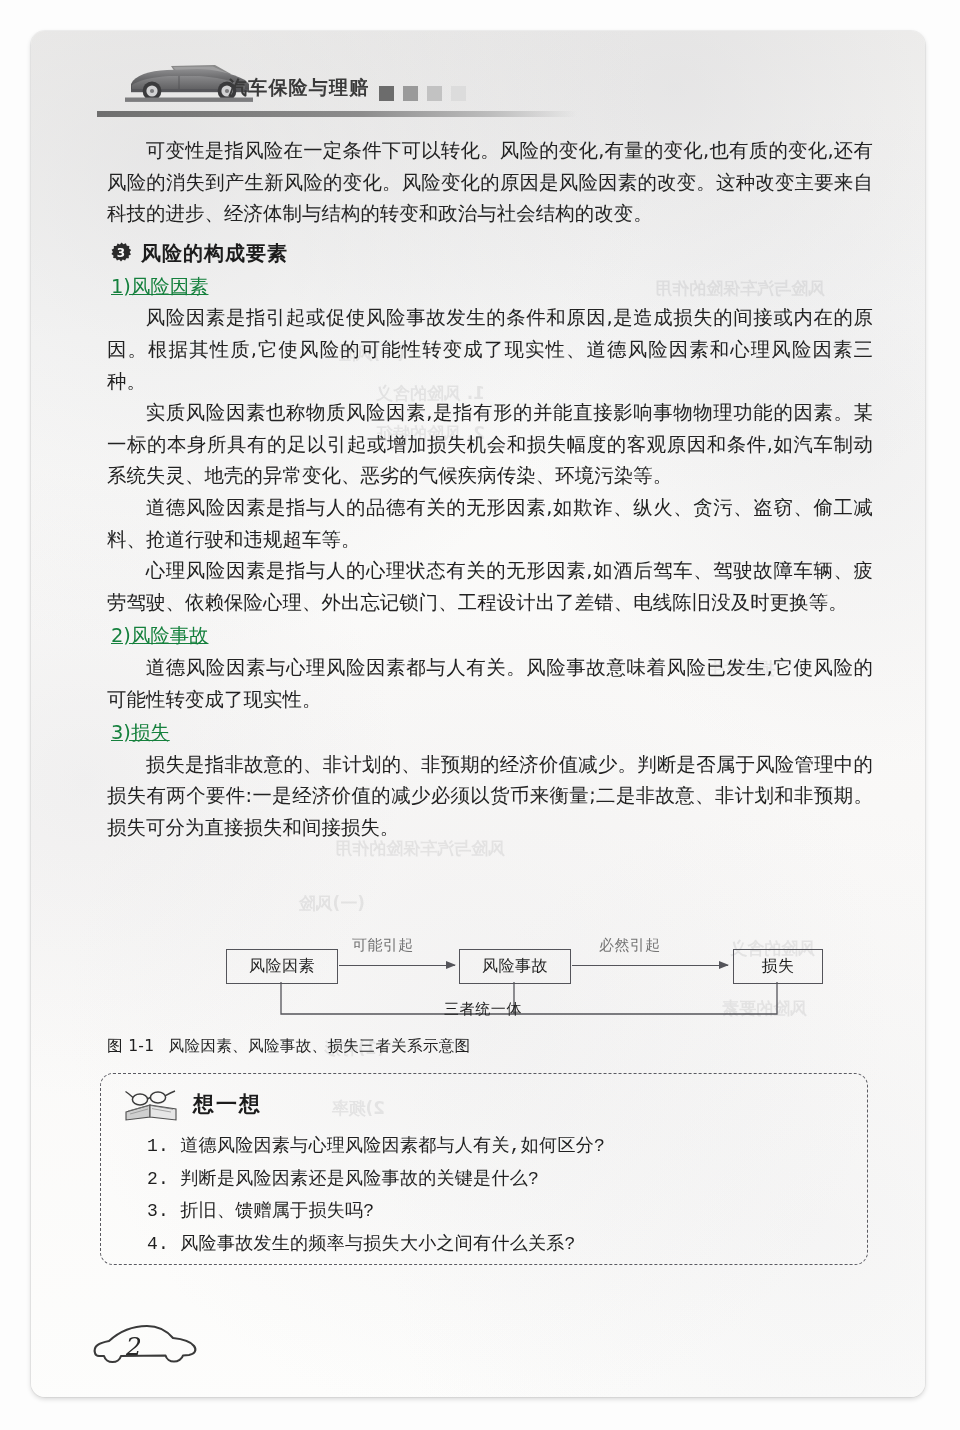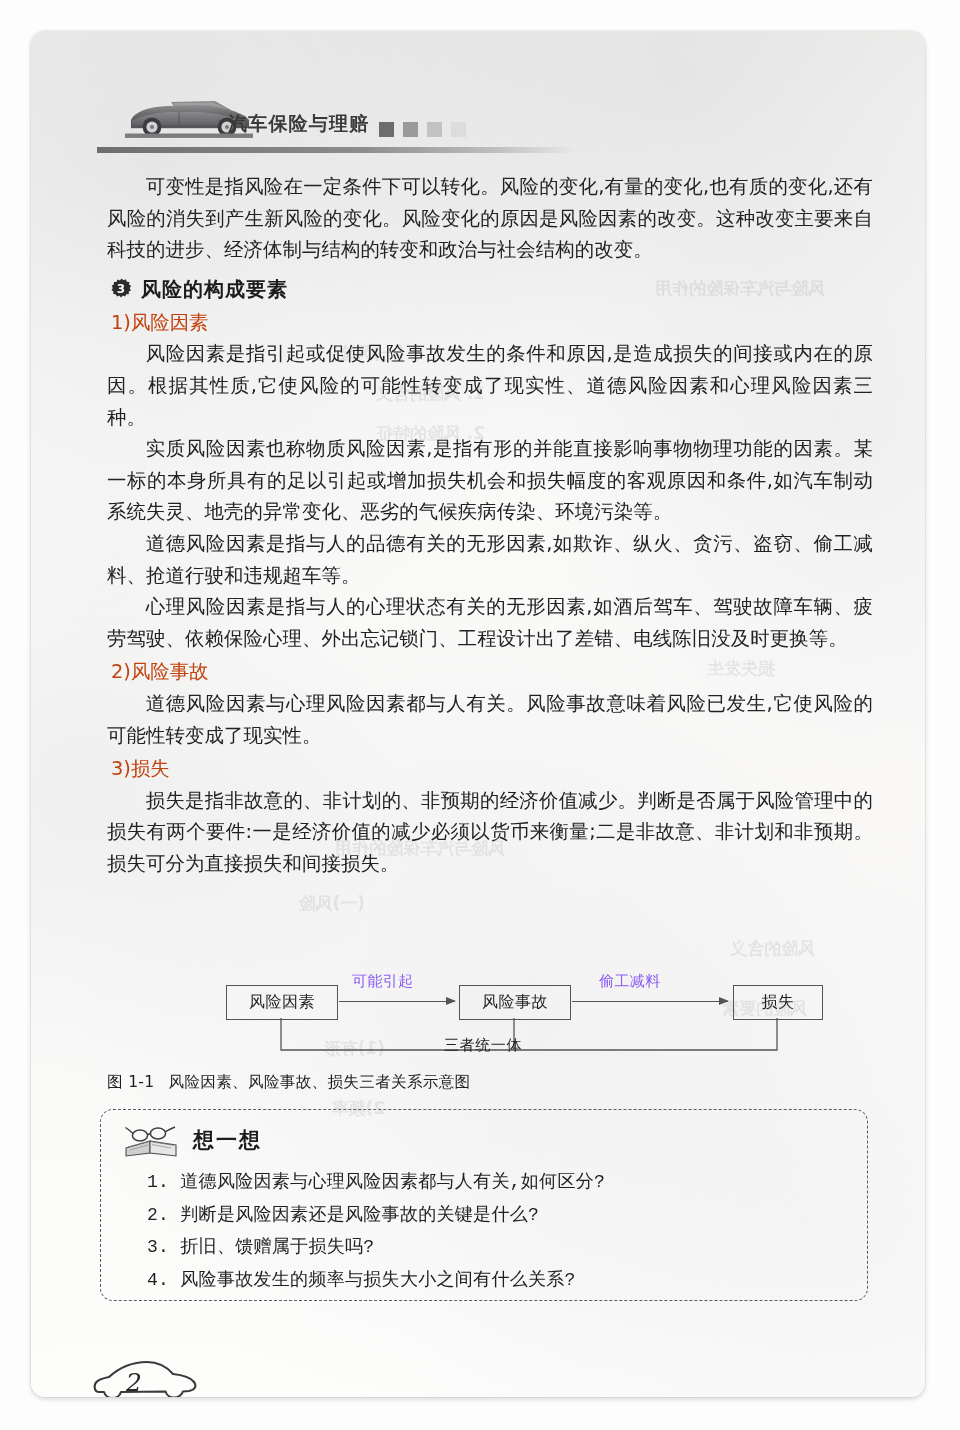--- a/index.html
+++ b/index.html
@@ -63,21 +63,20 @@
   #bleed-through .bt {
     position: absolute;
     white-space: nowrap;
   }
 
   
   #content {
     position: absolute;
     inset: 0;
     color: #20201f;
-    margin-top: 36px;
   }
 
   
   #page-header {
     position: absolute;
     left: 0; top: 0;
     width: 894px; height: 92px;
   }
   #header-car {
     position: absolute;
@@ -156,21 +155,22 @@
   }
   .gear-badge svg { display: block; }
 
   h4.sub-head {
     margin: 2px 0 0 0;
     padding-left: 4px;
     font-family: "DejaVu Sans", "Liberation Sans", sans-serif;
     font-size: 19.4px;
     font-weight: 400;
     line-height: 31.6px;
-    color: #c2410c;
+    color: #15803d;
+    text-decoration: underline;
   }
 
   
   #figure-block {
     position: absolute;
     left: 76px;
     top: 885px;
     width: 766px;
   }
   #flow-diagram {
@@ -210,21 +210,21 @@
     border-bottom: 4.8px solid transparent;
   }
   #flow-arrow-1 { left: 232px; width: 116px; }
   #flow-arrow-2 { left: 465px; width: 156px; }
 
   .flow-arrow-label {
     position: absolute;
     top: 20px;
     font-family: "DejaVu Sans", "Liberation Sans", sans-serif;
     font-size: 15px;
-    color: #8b5cf6;
+    color: #737373;
     white-space: nowrap;
     letter-spacing: 0.4px;
   }
   #flow-label-1 { left: 245px; }
   #flow-label-2 { left: 492px; }
 
   
   #flow-bracket { position: absolute; left: 0; top: 0; width: 766px; height: 108px; }
   #flow-bracket-label {
     position: absolute;
@@ -420,21 +420,21 @@
         </svg>
 
         <div class="flow-box" id="flow-box-factor">风险因素</div>
         <div class="flow-box" id="flow-box-accident">风险事故</div>
         <div class="flow-box" id="flow-box-loss">损失</div>
 
         <div class="flow-arrow" id="flow-arrow-1"></div>
         <div class="flow-arrow" id="flow-arrow-2"></div>
 
         <div class="flow-arrow-label" id="flow-label-1">可能引起</div>
-        <div class="flow-arrow-label" id="flow-label-2">偷工减料</div>
+        <div class="flow-arrow-label" id="flow-label-2">必然引起</div>
 
         <div id="flow-bracket-label">三者统一体</div>
       </div>
 
       <div id="figure-caption">
         <span class="cap-num">图 1-1</span><span>风险因素、风险事故、损失三者关系示意图</span>
       </div>
     </div>
 
     <div id="think-box">

